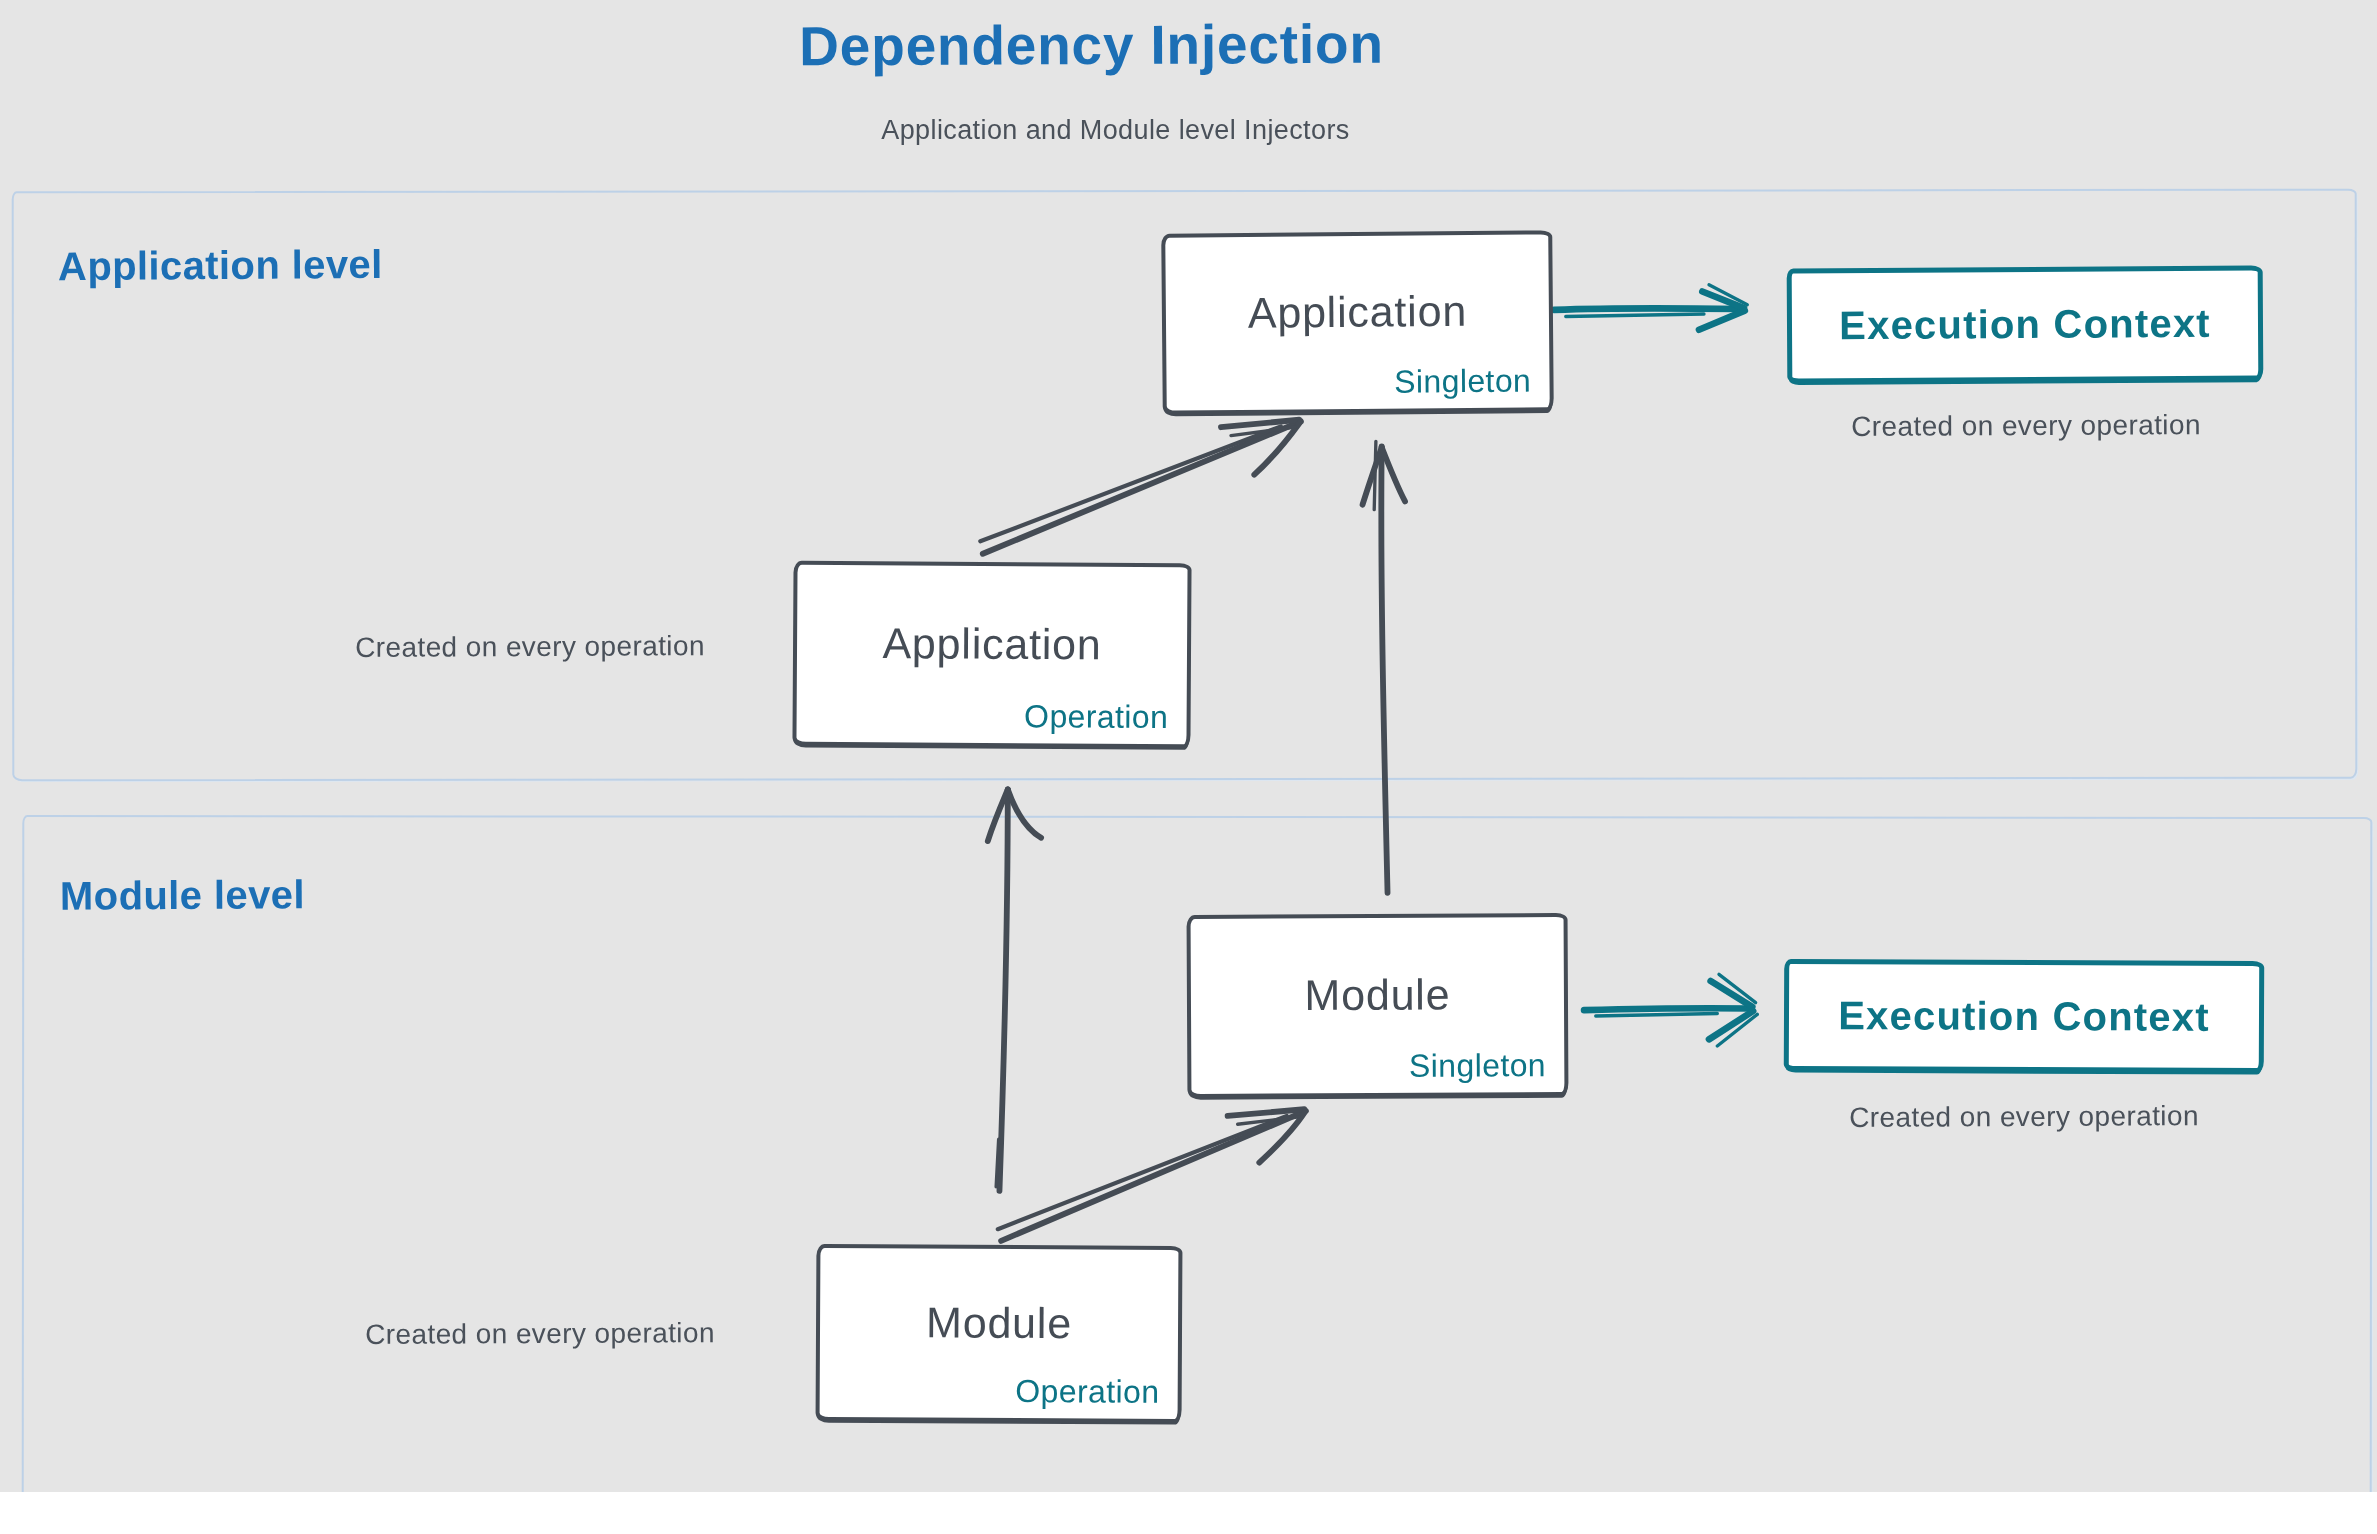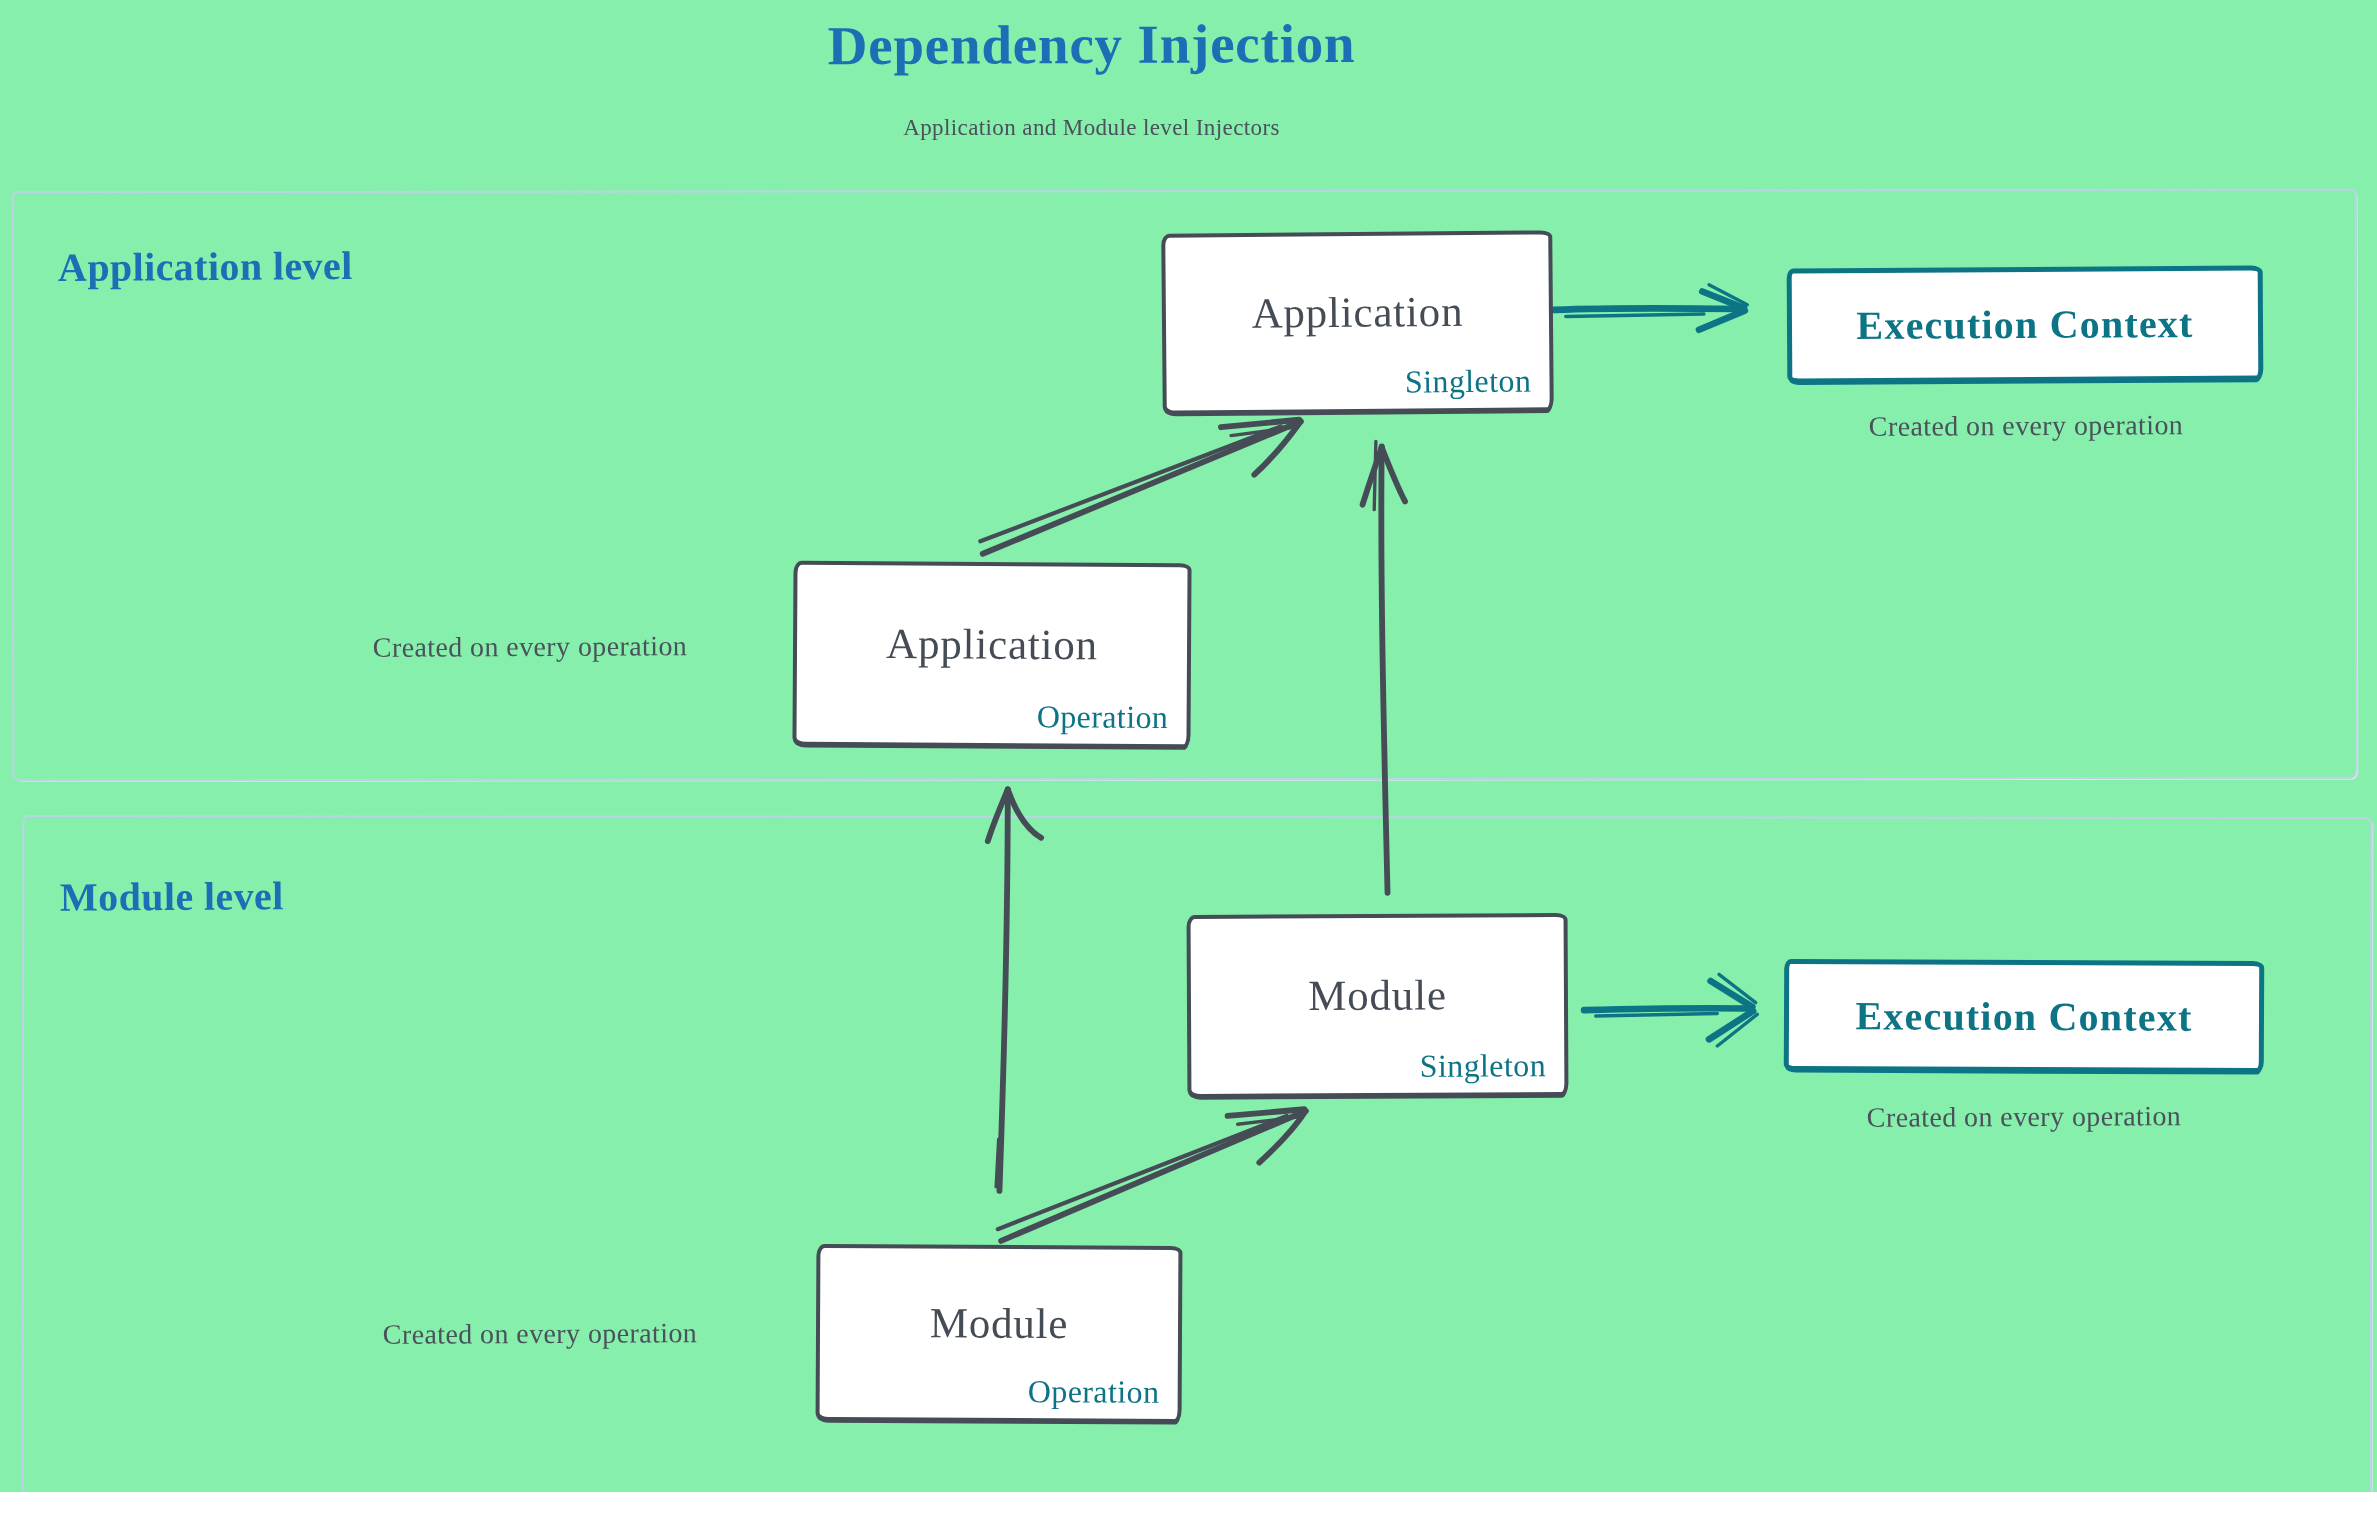--- a/index.html
+++ b/index.html
@@ -1,38 +1,38 @@
 <!DOCTYPE html>
 <html style="font-size:13.3px"><head>
 <meta charset="utf-8">
 <style>
   html,body{margin:0;padding:0;background:#ffffff;}
   #canvas{
     position:relative;
     width:2377px;height:1492px;
-    background:#86efac;
-    font-family:Liberation Serif, serif;
+    background:#e5e5e5;
+    font-family:Liberation Sans, sans-serif;
     color:#454c55;
     overflow:hidden;
   }
   .abs{position:absolute;}
 
   
   .title{
     left:0;top:13.3px;width:2183px;
     text-align:center;
     font-size:55px;font-weight:600;
     color:#1c6fb5;letter-spacing:0.8px;
     transform:rotate(-0.25deg);
   }
   .subtitle{
     left:0;top:115px;width:2183px;
     text-align:center;
-    font-size:23px;font-weight:500;
-    color:#4a515a;letter-spacing:0.4px;
+    font-size:27px;font-weight:500;
+    color:#4a515a;letter-spacing:0.4px;padding-left:24px;
   }
   .level-label{
     font-size:40px;font-weight:600;color:#1c6fb5;
     letter-spacing:0.4px;transform:rotate(-0.4deg);
   }
 
   
   .panel{
     border:2.5px solid #bdd1e7;
     border-radius:5px 8.3px 6.7px 10px / 8.3px 5px 10px 6.7px;

